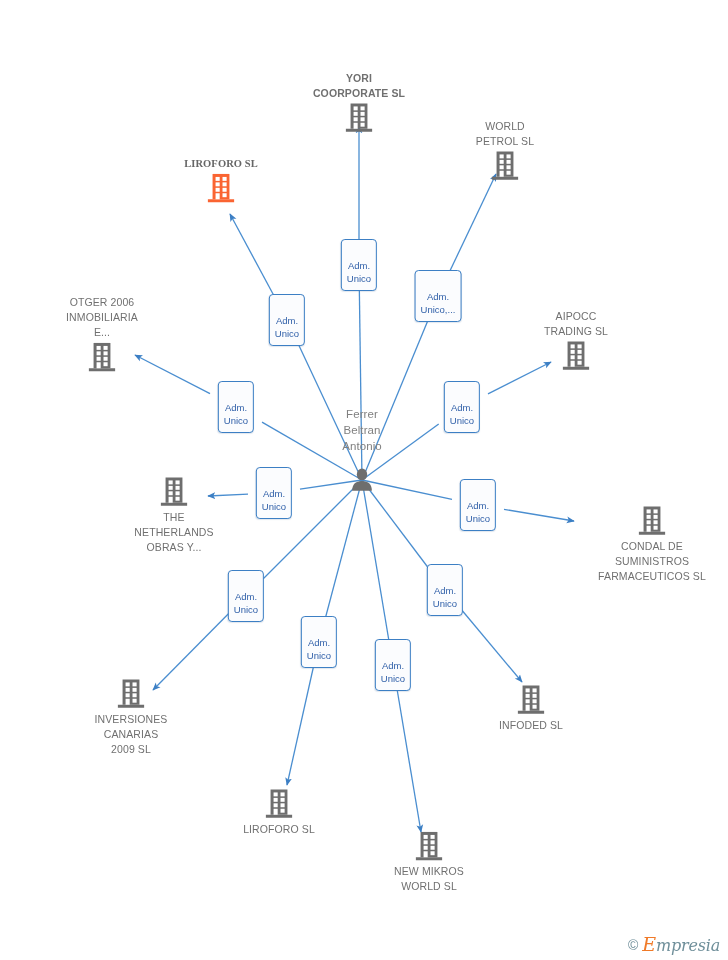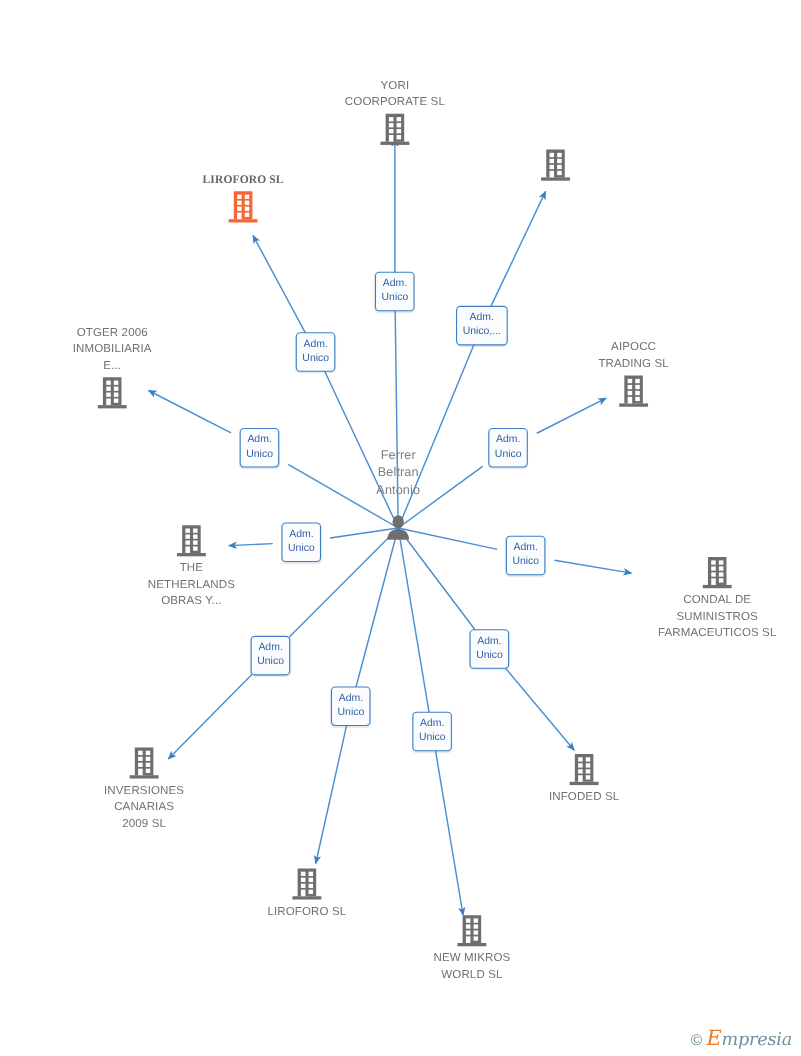--- a/index.html
+++ b/index.html
@@ -64,21 +64,21 @@
     position: absolute;
     transform: translate(-50%, -50%);
     box-sizing: border-box;
     background: #fbfcfe;
     border: 1px solid #3c7fc4;
     border-radius: 4px;
     color: #2f5fa8;
     font-size: 9.5px;
     line-height: 13px;
     text-align: center;
-    padding: 3px 5px 5px 5px;
+    padding: 19px 5px 5px 5px;
     white-space: pre-line;
     box-shadow: 0 1px 1px rgba(90,120,160,0.18);
   }
   #watermark {
     position: absolute;
     right: 8px;
     bottom: 6px;
     display: flex;
     align-items: center;
     gap: 4px;
@@ -148,37 +148,39 @@
             <rect x="10.2" y="5.2" width="4.4" height="4.2" fill="#ffffff"></rect>
             <rect x="17.6" y="5.2" width="4.4" height="4.2" fill="#ffffff"></rect>
             <rect x="10.2" y="11" width="4.4" height="4.2" fill="#ffffff"></rect>
             <rect x="17.6" y="11" width="4.4" height="4.2" fill="#ffffff"></rect>
             <rect x="10.2" y="16.8" width="4.4" height="4.2" fill="#ffffff"></rect>
             <rect x="17.6" y="16.8" width="4.4" height="4.2" fill="#ffffff"></rect>
             <rect x="10.2" y="22.6" width="4.4" height="6.4" fill="#ffffff"></rect>
             <rect x="17.6" y="22.6" width="4.4" height="4.2" fill="#ffffff"></rect>
           </svg></span>
       </div>
-      <div class="node" style="left: 359px; top: 102px;">
+      <div class="node" style="left: 359px; top: 102px; font-weight: bold;">
         <span class="node-label above">YORI
 COORPORATE SL</span>
         <span class="node-icon"><svg width="30" height="32" viewBox="0 0 32 34">
             <path d="M7 2 H25 V29 H7 Z" fill="#6E6E6E"></path>
             <rect x="2" y="29" width="28" height="3.2" fill="#6E6E6E"></rect>
             <rect x="10.2" y="5.2" width="4.4" height="4.2" fill="#ffffff"></rect>
             <rect x="17.6" y="5.2" width="4.4" height="4.2" fill="#ffffff"></rect>
             <rect x="10.2" y="11" width="4.4" height="4.2" fill="#ffffff"></rect>
             <rect x="17.6" y="11" width="4.4" height="4.2" fill="#ffffff"></rect>
             <rect x="10.2" y="16.8" width="4.4" height="4.2" fill="#ffffff"></rect>
             <rect x="17.6" y="16.8" width="4.4" height="4.2" fill="#ffffff"></rect>
             <rect x="10.2" y="22.6" width="4.4" height="6.4" fill="#ffffff"></rect>
             <rect x="17.6" y="22.6" width="4.4" height="4.2" fill="#ffffff"></rect>
           </svg></span>
       </div>
       <div class="node" style="left: 505px; top: 150px;">
+        <span class="node-label above">WORLD
+PETROL SL</span>
         <span class="node-icon"><svg width="30" height="32" viewBox="0 0 32 34">
             <path d="M7 2 H25 V29 H7 Z" fill="#6E6E6E"></path>
             <rect x="2" y="29" width="28" height="3.2" fill="#6E6E6E"></rect>
             <rect x="10.2" y="5.2" width="4.4" height="4.2" fill="#ffffff"></rect>
             <rect x="17.6" y="5.2" width="4.4" height="4.2" fill="#ffffff"></rect>
             <rect x="10.2" y="11" width="4.4" height="4.2" fill="#ffffff"></rect>
             <rect x="17.6" y="11" width="4.4" height="4.2" fill="#ffffff"></rect>
             <rect x="10.2" y="16.8" width="4.4" height="4.2" fill="#ffffff"></rect>
             <rect x="17.6" y="16.8" width="4.4" height="4.2" fill="#ffffff"></rect>
             <rect x="10.2" y="22.6" width="4.4" height="6.4" fill="#ffffff"></rect>

